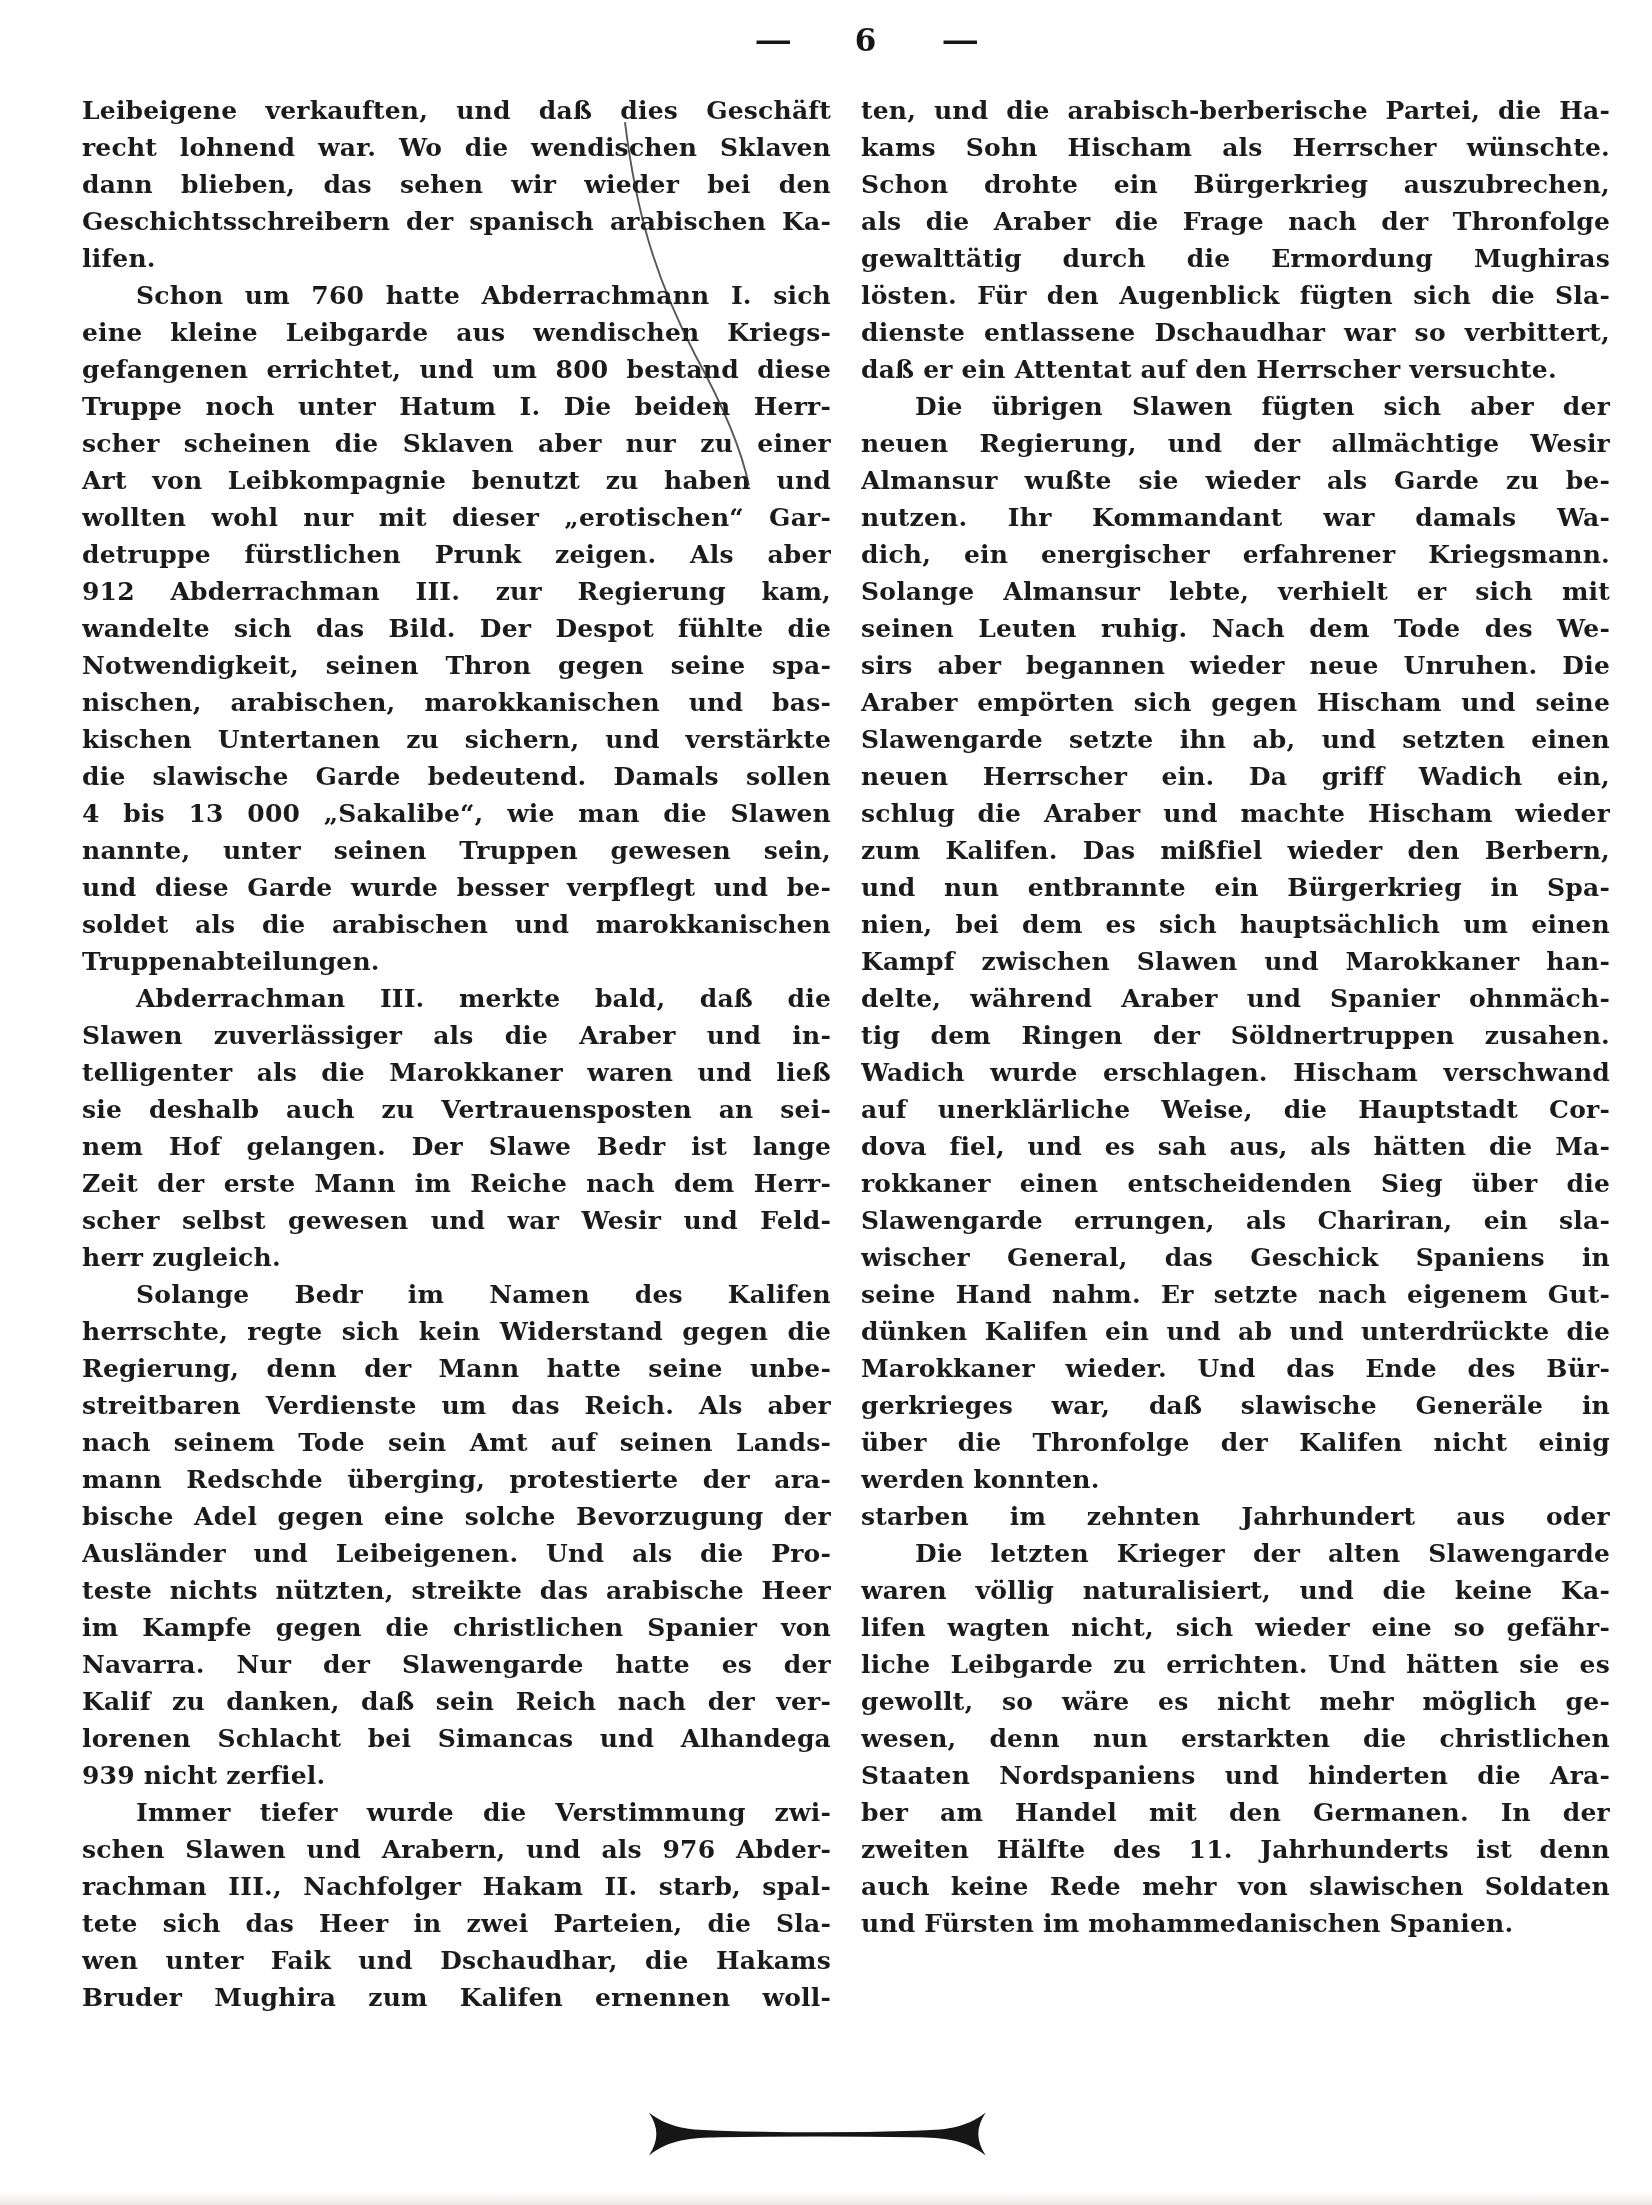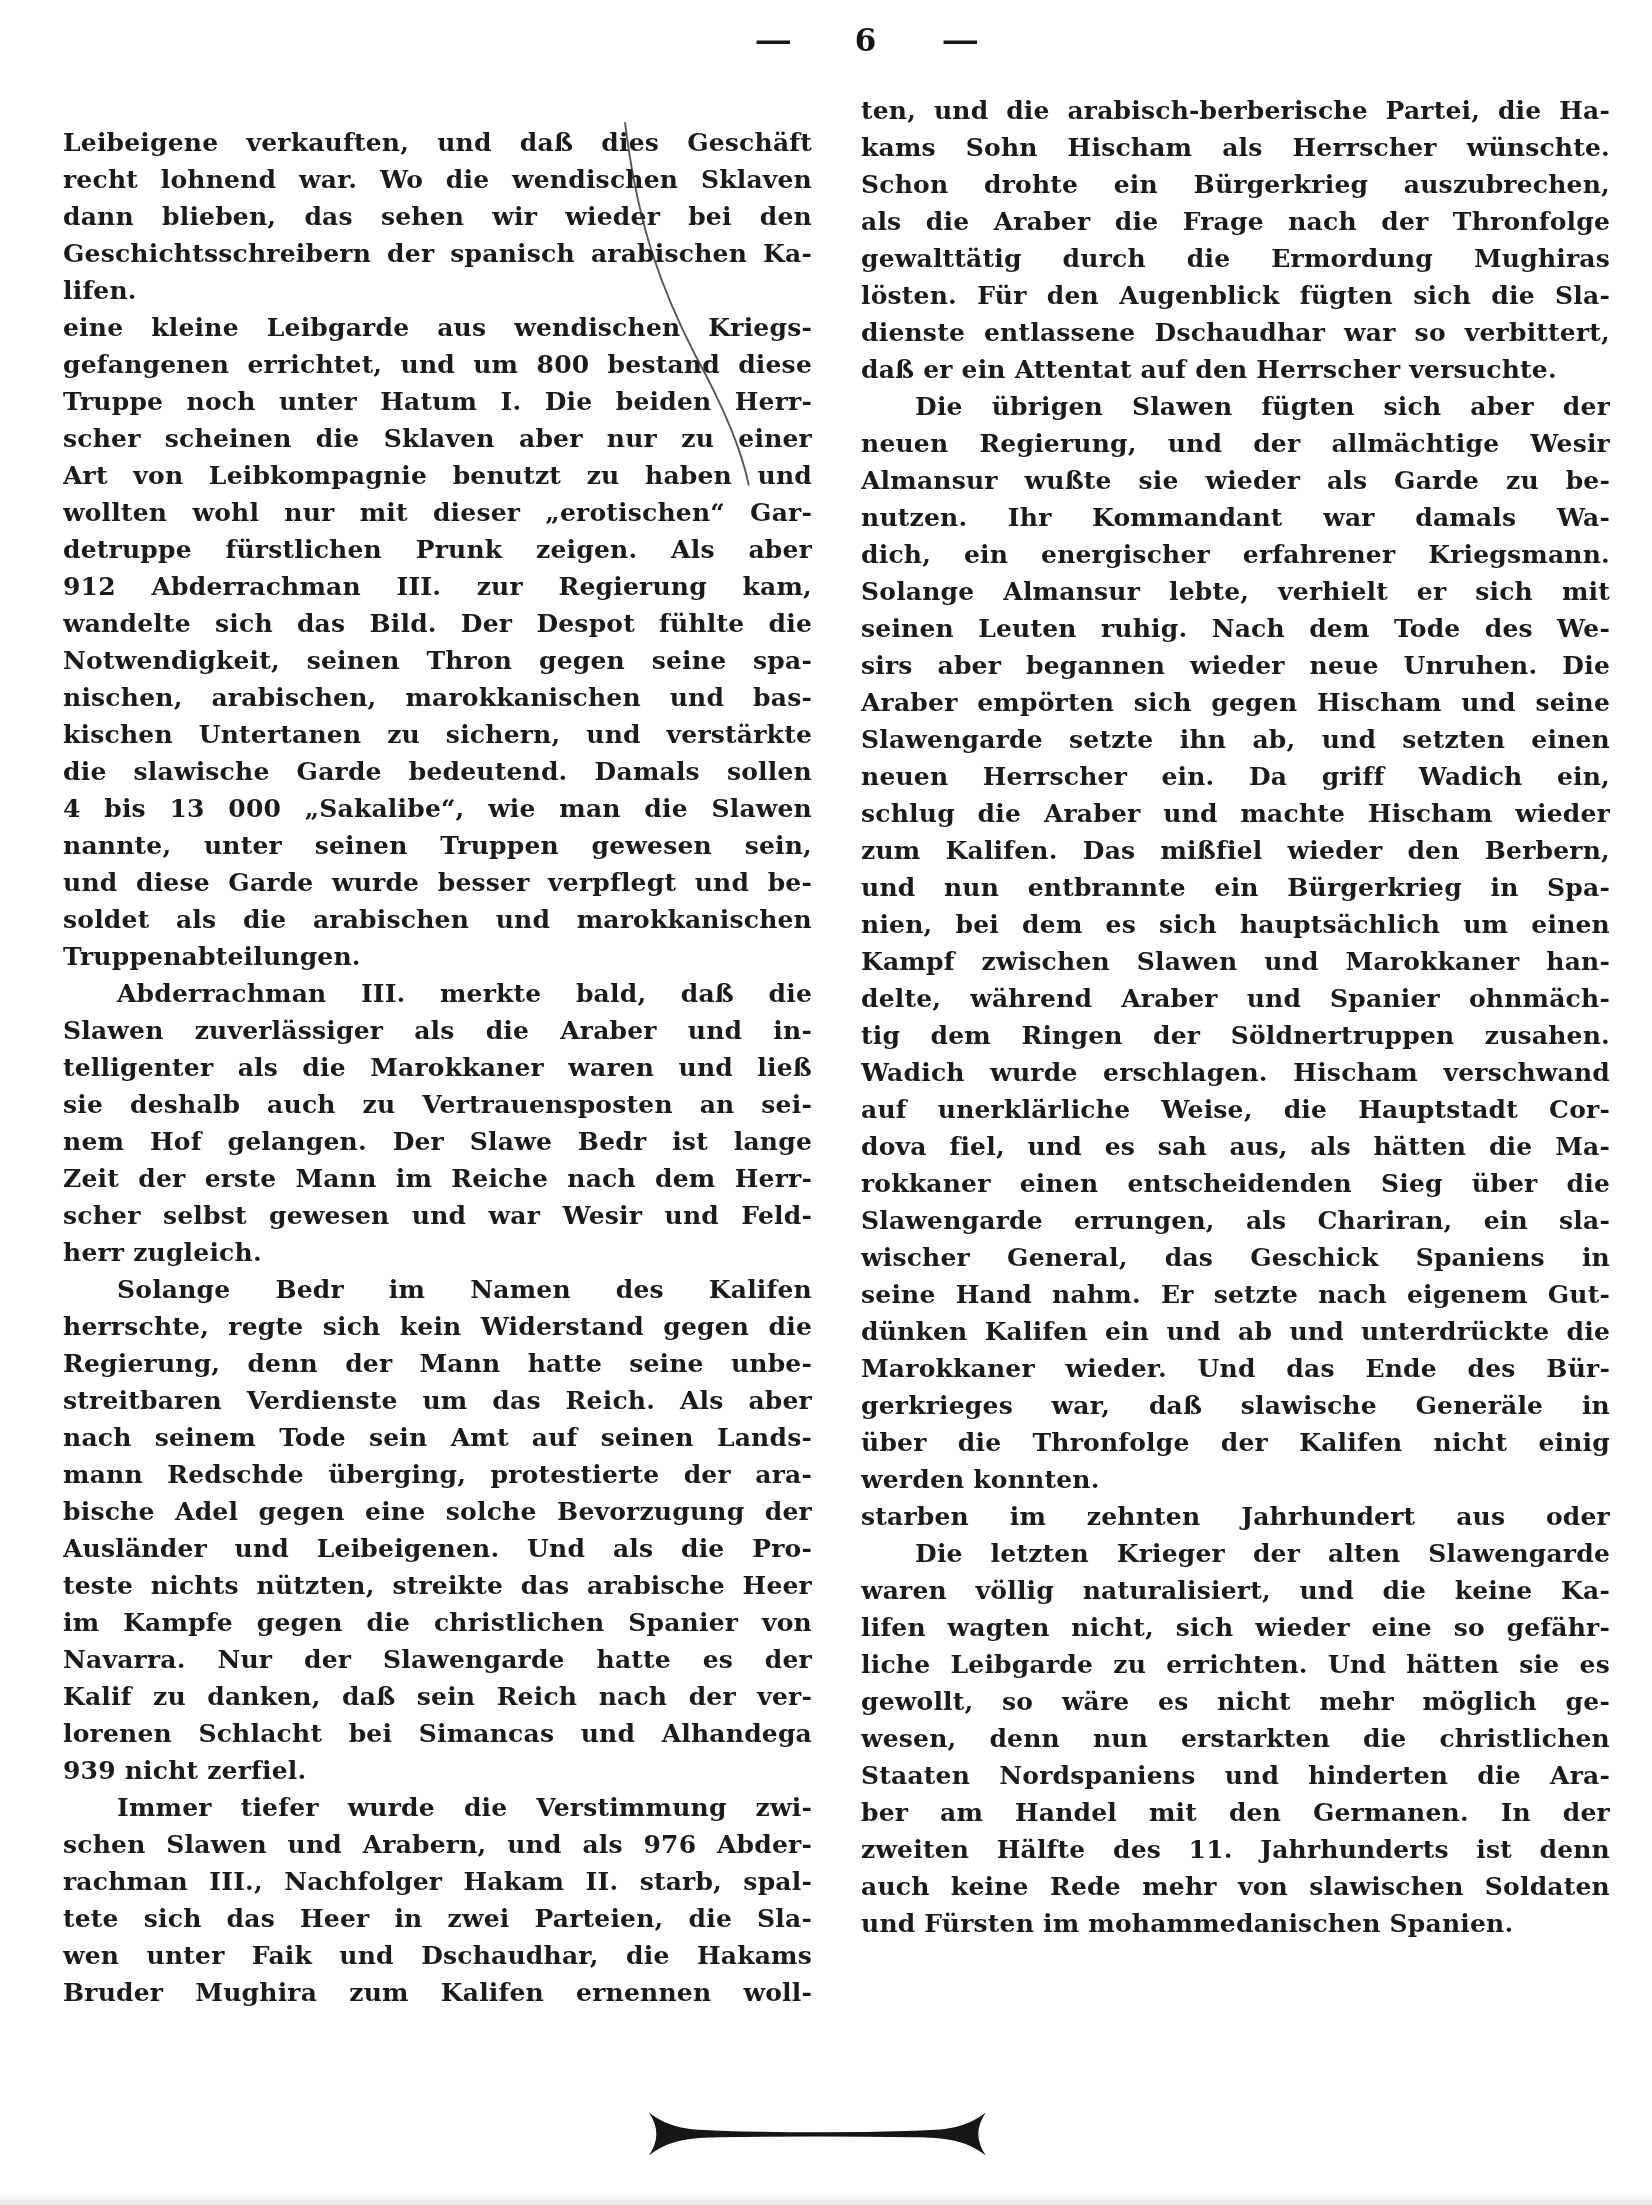--- a/index.html
+++ b/index.html
@@ -17,21 +17,21 @@
   .page-header{
     position:absolute;top:21.5px;left:758px;width:215px;
     font-size:30px;font-weight:bold;color:#161616;
     display:flex;align-items:center;justify-content:space-between;
   }
   .page-header .dash{letter-spacing:-1.7px;transform:scaleX(1.25);}
   .page-header .num{font-size:31px;}
   .col{
     position:absolute;top:92px;width:749px;
   }
-  .col-left{left:63px;margin-top:32px;}
+  .col-left{left:82px;}
   .col-right{left:861px;}
   .line{
     font-size:25px;line-height:37px;height:37px;overflow:hidden;
     font-weight:bold;letter-spacing:0.2px;
     text-align:justify;text-align-last:justify;
     color:#1b1b1b;
   }
   .line.end{text-align-last:left;}
   .line.indent{text-indent:54px;}
   .overlay{
@@ -46,20 +46,21 @@
   <span class="num">6</span>
   <span class="dash">—</span>
 </div>
 
 <div class="col col-left">
     <div class="line">Leibeigene verkauften, und daß dies Geschäft</div>
     <div class="line">recht lohnend war. Wo die wendischen Sklaven</div>
     <div class="line">dann blieben, das sehen wir wieder bei den</div>
     <div class="line">Geschichtsschreibern der spanisch arabischen Ka-</div>
     <div class="line end">lifen.</div>
+    <div class="line indent">Schon um 760 hatte Abderrachmann I. sich</div>
     <div class="line">eine kleine Leibgarde aus wendischen Kriegs-</div>
     <div class="line">gefangenen errichtet, und um 800 bestand diese</div>
     <div class="line">Truppe noch unter Hatum I. Die beiden Herr-</div>
     <div class="line">scher scheinen die Sklaven aber nur zu einer</div>
     <div class="line">Art von Leibkompagnie benutzt zu haben und</div>
     <div class="line">wollten wohl nur mit dieser „erotischen“ Gar-</div>
     <div class="line">detruppe fürstlichen Prunk zeigen.  Als aber</div>
     <div class="line">912 Abderrachman III. zur Regierung kam,</div>
     <div class="line">wandelte sich das Bild. Der Despot fühlte die</div>
     <div class="line">Notwendigkeit, seinen Thron gegen seine spa-</div>

